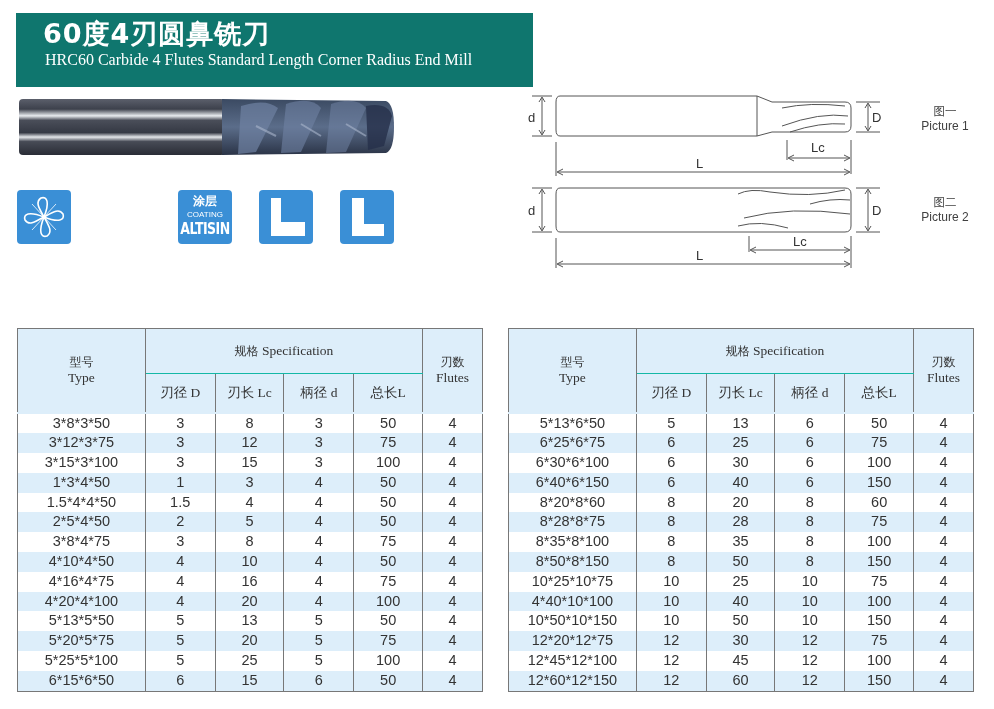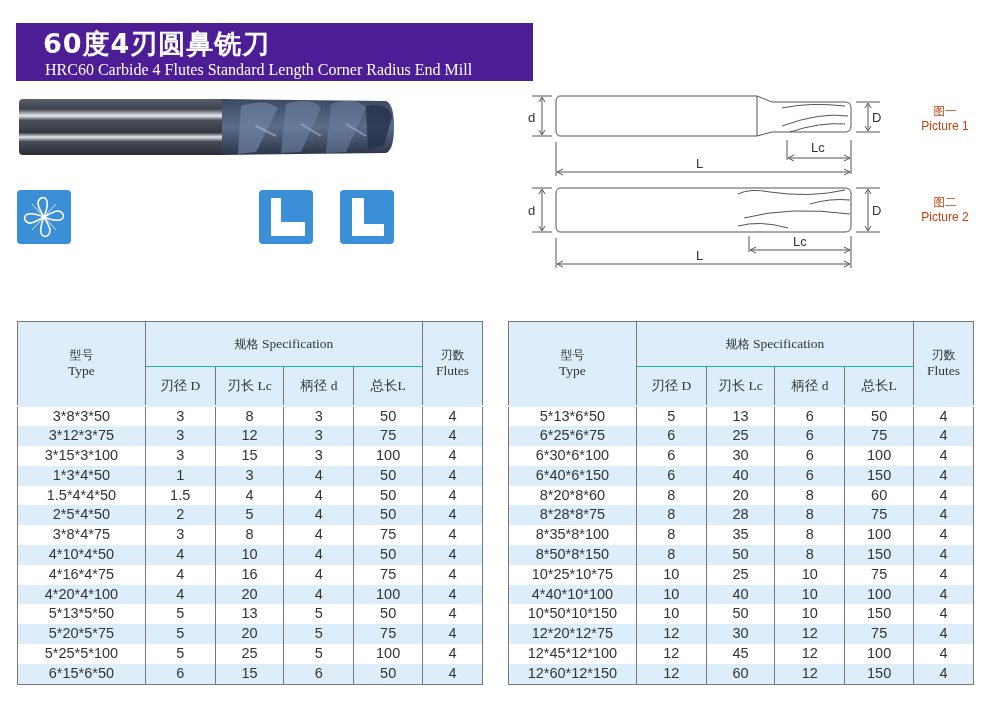--- a/index.html
+++ b/index.html
@@ -1,36 +1,36 @@
 <!DOCTYPE html>
 <html><head>
 <meta charset="utf-8">
 <style>
   * { box-sizing: border-box; margin: 0; padding: 0; }
   html, body { width: 994px; height: 709px; background: #ffffff; overflow: hidden; }
   body { position: relative; font-family: "Liberation Sans", sans-serif; color: #333; }
 
-  .banner { position: absolute; left: 16px; top: 23px; width: 517px; height: 58px; background: #4c1d95; color: #fff; }
+  .banner { position: absolute; left: 16px; top: 13px; width: 517px; height: 74px; background: #0f766e; color: #fff; }
   .banner .cn { position: absolute; left: 27px; top: 6px; font-family: "DejaVu Sans", sans-serif; font-size: 27px; font-weight: bold; letter-spacing: 1px; line-height: 30px; }
   .banner .en { position: absolute; left: 29px; top: 39px; font-family: "Liberation Serif", serif; font-size: 16px; line-height: 15px; }
 
   .product-photo { position: absolute; left: 16px; top: 96px; width: 380px; height: 62px; }
 
   .badges { position: absolute; left: 17px; top: 190px; width: 380px; height: 55px; }
   .badge { position: absolute; top: 0; width: 54px; height: 54px; background: #3a8fd6; border-radius: 4px; overflow: hidden; }
   .badge svg { position: absolute; left: 0; top: 0; }
   .badge .coat-cn { position: absolute; left: 0; width: 100%; top: 3px; text-align: center; color: #fff; font-family: "DejaVu Sans", sans-serif; font-size: 12px; font-weight: bold; }
   .badge .coat-en { position: absolute; left: 0; width: 100%; top: 20px; text-align: center; color: #fff; font-size: 8px; }
   .badge .coat-name { position: absolute; left: 0; width: 100%; top: 31px; text-align: center; color: #fff; font-size: 12.5px; font-weight: bold; font-family: "DejaVu Sans", sans-serif; letter-spacing: -0.5px; transform: scaleY(1.25); }
 
   .drawings { position: absolute; left: 520px; top: 88px; width: 470px; height: 190px; }
-  .pic-label { position: absolute; text-align: center; color: #c2410c; font-size: 12px; line-height: 15px; }
+  .pic-label { position: absolute; text-align: center; color: #404040; font-size: 12px; line-height: 15px; }
   .pic-label .cn { font-family: "DejaVu Sans", sans-serif; font-size: 11.5px; }
 
-  table.spec { position: absolute; top: 321px; border-collapse: collapse; font-size: 14.5px; color: #333; border: 1.5px solid #777; }
+  table.spec { position: absolute; top: 328px; border-collapse: collapse; font-size: 14.5px; color: #333; border: 1.5px solid #777; }
   table.spec td, table.spec th { border-left: 1px solid #777; border-right: 1px solid #777; text-align: center; padding: 0; font-weight: normal; }
   table.spec thead th { background: #ddeefa; font-family: "Liberation Serif", serif; font-size: 13.5px; line-height: 16px; color: #333; }
   table.spec thead tr.r1 th.grp { height: 45px; border-bottom: 1px solid #14b8a6; }
   table.spec thead tr.r2 th { height: 39px; }
   table.spec thead th .cn { font-family: "DejaVu Sans", sans-serif; font-size: 12px; }
   table.spec tbody td { height: 19.8px; line-height: 19.8px; }
   table.spec tbody tr:nth-child(odd) td { background: #ffffff; }
   table.spec tbody tr:nth-child(even) td { background: #ddeefa; }
   table.spec tbody tr:first-child td { border-top: 2px solid #ddeefa; margin-top: 22px; }
   #t1 { left: 17px; width: 466px; }
@@ -75,20 +75,25 @@
   <div class="badge" style="left:0">
     <svg width="54" height="54" viewBox="0 0 54 54">
       <g fill="none" stroke="#fff" stroke-width="1.6">
         <path d="M27 27 C22 18 18 12 24 8 C30 6 33 12 27 27"></path>
         <path d="M27 27 C36 22 42 18 46 24 C48 30 42 33 27 27"></path>
         <path d="M27 27 C32 36 36 42 30 46 C24 48 21 42 27 27"></path>
         <path d="M27 27 C18 32 12 36 8 30 C6 24 12 21 27 27"></path>
         <path d="M15 14 L39 40 M39 14 L15 40" stroke-width="0.8"></path>
       </g>
     </svg>
+  </div>
+  <div class="badge" style="left:161px">
+    <div class="coat-cn">涂层</div>
+    <div class="coat-en">COATING</div>
+    <div class="coat-name">ALTISIN</div>
   </div>
   <div class="badge" style="left:242px">
     <svg width="54" height="54" viewBox="0 0 54 54">
       <path d="M12 8 L22 8 L22 32 L46 32 L46 46 L12 46 Z" fill="#fff"></path>
     </svg>
   </div>
   <div class="badge" style="left:323px">
     <svg width="54" height="54" viewBox="0 0 54 54">
       <path d="M12 8 L24 8 L24 34 L44 34 L44 46 L12 46 Z" fill="#fff"></path>
     </svg>

